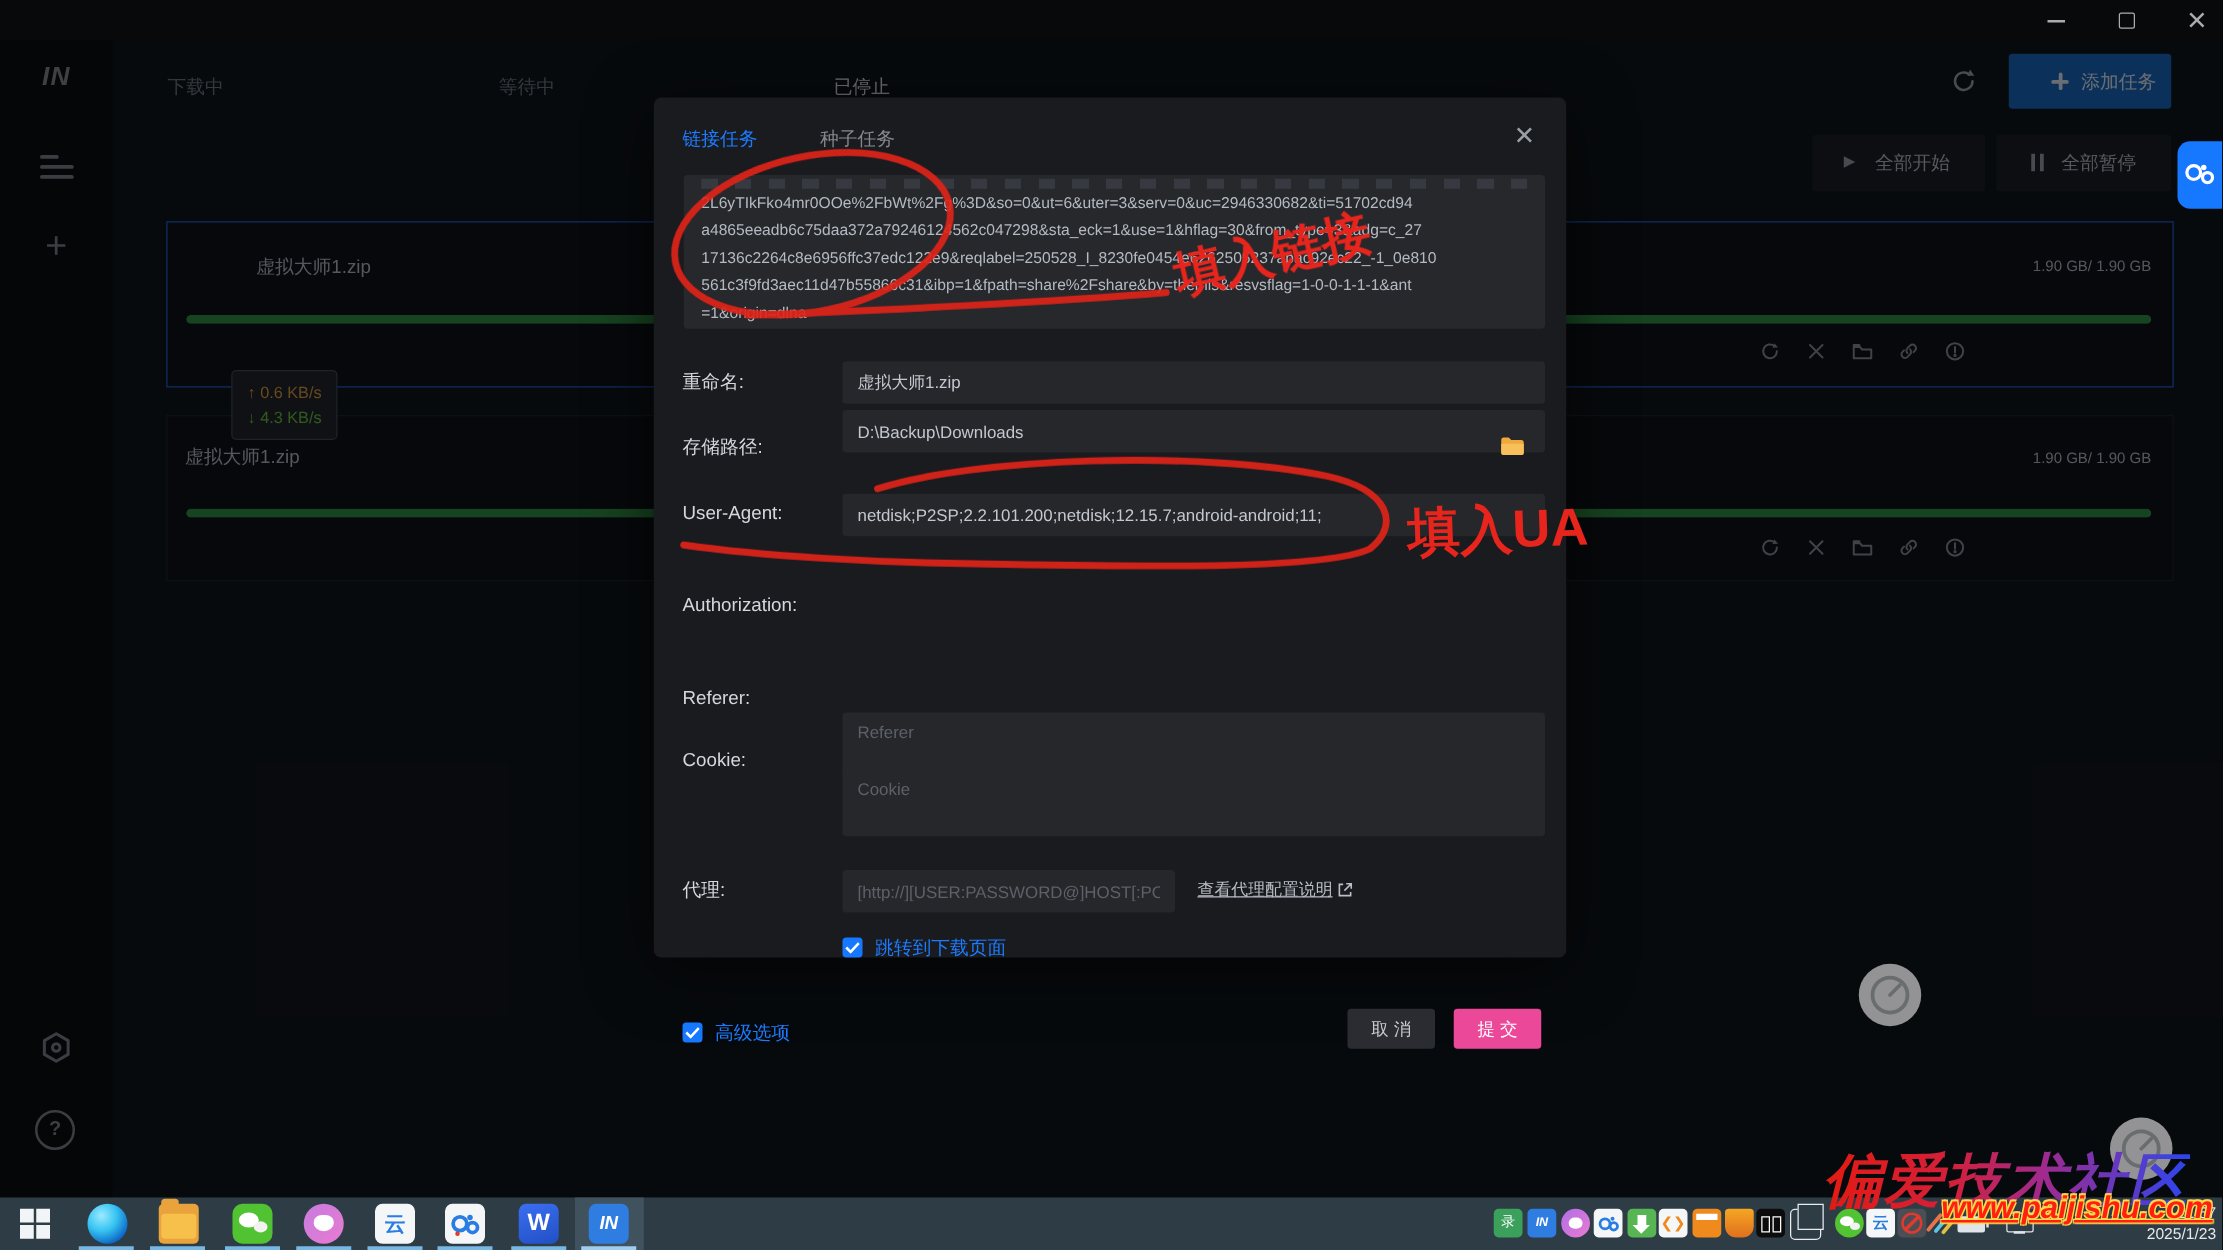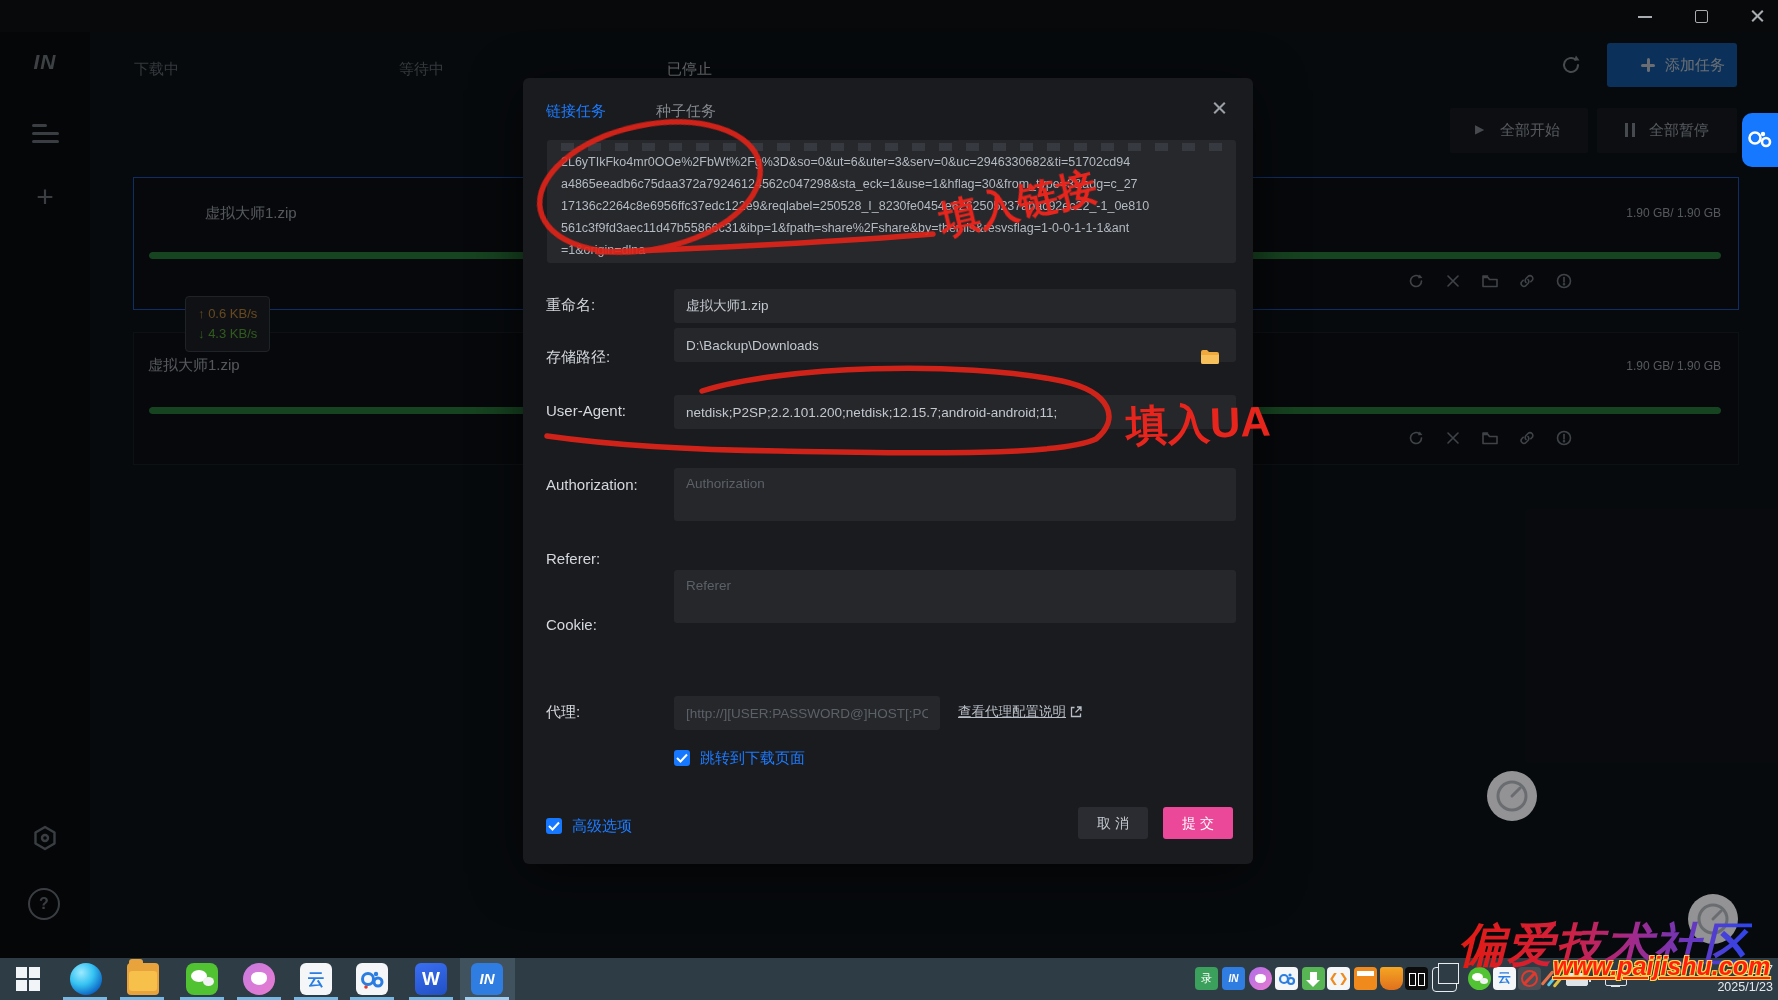--- a/index.html
+++ b/index.html
@@ -59,21 +59,21 @@
   .task .ticons{position:absolute;right:31px;width:300px;height:20px;}
   .ticon{position:absolute;top:0;width:18px;height:18px;cursor:pointer;}
   .ticon svg{stroke:#878d95;fill:none;stroke-width:1.6;stroke-linecap:round;stroke-linejoin:round;}
 
   .tooltip{left:185px;top:296px;background:#1e2125;border:1px solid #41464d;border-radius:4px;padding:7px 12px;z-index:5;font-size:13px;line-height:20px;white-space:nowrap;}
   .tooltip .up{color:#e09a3c;} .tooltip .down{color:#67c23a;}
 
   .backdrop{left:0;top:32px;width:1778px;height:926px;background:rgba(4,5,7,.55);z-index:10;}
 
   
-  .dialog{left:523px;top:78px;width:730px;height:786px;background:#1a1b1f;border-radius:6px;z-index:20;box-shadow:0 10px 50px rgba(0,0,0,.65);}
+  .dialog{left:523px;top:78px;width:730px;height:688px;background:#1a1b1f;border-radius:6px;z-index:20;box-shadow:0 10px 50px rgba(0,0,0,.65);}
   .dlg-tab{top:24px;font-size:15px;cursor:pointer;}
   .dlg-tab.active{color:#1c7bff;}
   .dlg-tab.idle{color:#84898f;}
   .dlg-close{left:686px;top:20px;width:20px;height:20px;cursor:pointer;}
   .dlg-close::before,.dlg-close::after{content:"";position:absolute;left:3px;top:9px;width:15px;height:2px;background:#9aa0a6;}
   .dlg-close::before{transform:rotate(45deg);} .dlg-close::after{transform:rotate(-45deg);}
 
   .url-box{left:24px;top:62px;width:689px;height:123px;background:#26282c;border-radius:3px;padding:0 14px;box-sizing:border-box;overflow:hidden;cursor:text;}
   .url-box .clipped{height:8px;margin-top:3px;background:repeating-linear-gradient(90deg,#4a4f57 0 13px,transparent 13px 27px);opacity:.45;}
   .url-box .uline{font-size:12.5px;line-height:22px;color:#b4bac2;white-space:nowrap;}
@@ -319,26 +319,26 @@
       <svg width="20" height="16" viewBox="0 0 20 16">
           <path d="M1 3 a2 2 0 0 1 2-2 h4 l2 2 h8 a2 2 0 0 1 2 2 v8 a2 2 0 0 1-2 2 h-14 a2 2 0 0 1-2-2 z" fill="#f0a93c"></path>
           <path d="M1 6 h18 v7 a2 2 0 0 1-2 2 h-14 a2 2 0 0 1-2-2 z" fill="#f7c05a"></path>
         </svg>
     </span>
 
     <div class="abs dlg-label" style="top:324px;">User-Agent:</div>
     <input class="abs dlg-input" style="top: 317px;" value="netdisk;P2SP;2.2.101.200;netdisk;12.15.7;android-android;11;">
 
     <div class="abs dlg-label" style="top:398px;">Authorization:</div>
-    <textarea class="abs dlg-area" style="top: 390px;" placeholder="Authorization"></textarea>
 
     <div class="abs dlg-label" style="top:472px;">Referer:</div>
     <textarea class="abs dlg-area" style="top: 464px; margin-top: 28px;" placeholder="Referer"></textarea>
 
-    <div class="abs dlg-label" style="top:538px;text-align:right;">Cookie:</div>
+    <div class="abs dlg-label" style="top:522px;text-align:right;">Cookie:</div>
+    <textarea class="abs dlg-area" style="top: 538px;" placeholder="Cookie"></textarea>
 
     <div class="abs dlg-label" style="top:625px;">代理:</div>
     <input class="abs dlg-input proxy-input" style="top: 618px;" placeholder="[http://][USER:PASSWORD@]HOST[:PORT]">
     <span class="abs proxy-link"><span>查看代理配置说明</span><span class="ext-ic"><svg width="12" height="12" viewBox="0 0 12 12">
             <path d="M4.5 1.5 h-3 v9 h9 v-3 M7 1 h4 v4 M11 1 L5.5 6.5" fill="none" stroke="#b9bfc7" stroke-width="1.3"></path>
           </svg></span></span>
 
     <div class="abs checkbox" style="left:151px;top:672px;">
       <svg width="12" height="10" viewBox="0 0 12 10">
           <polyline points="1,5 4.5,8.5 11,1.5" fill="none" stroke="#fff" stroke-width="2"></polyline>

